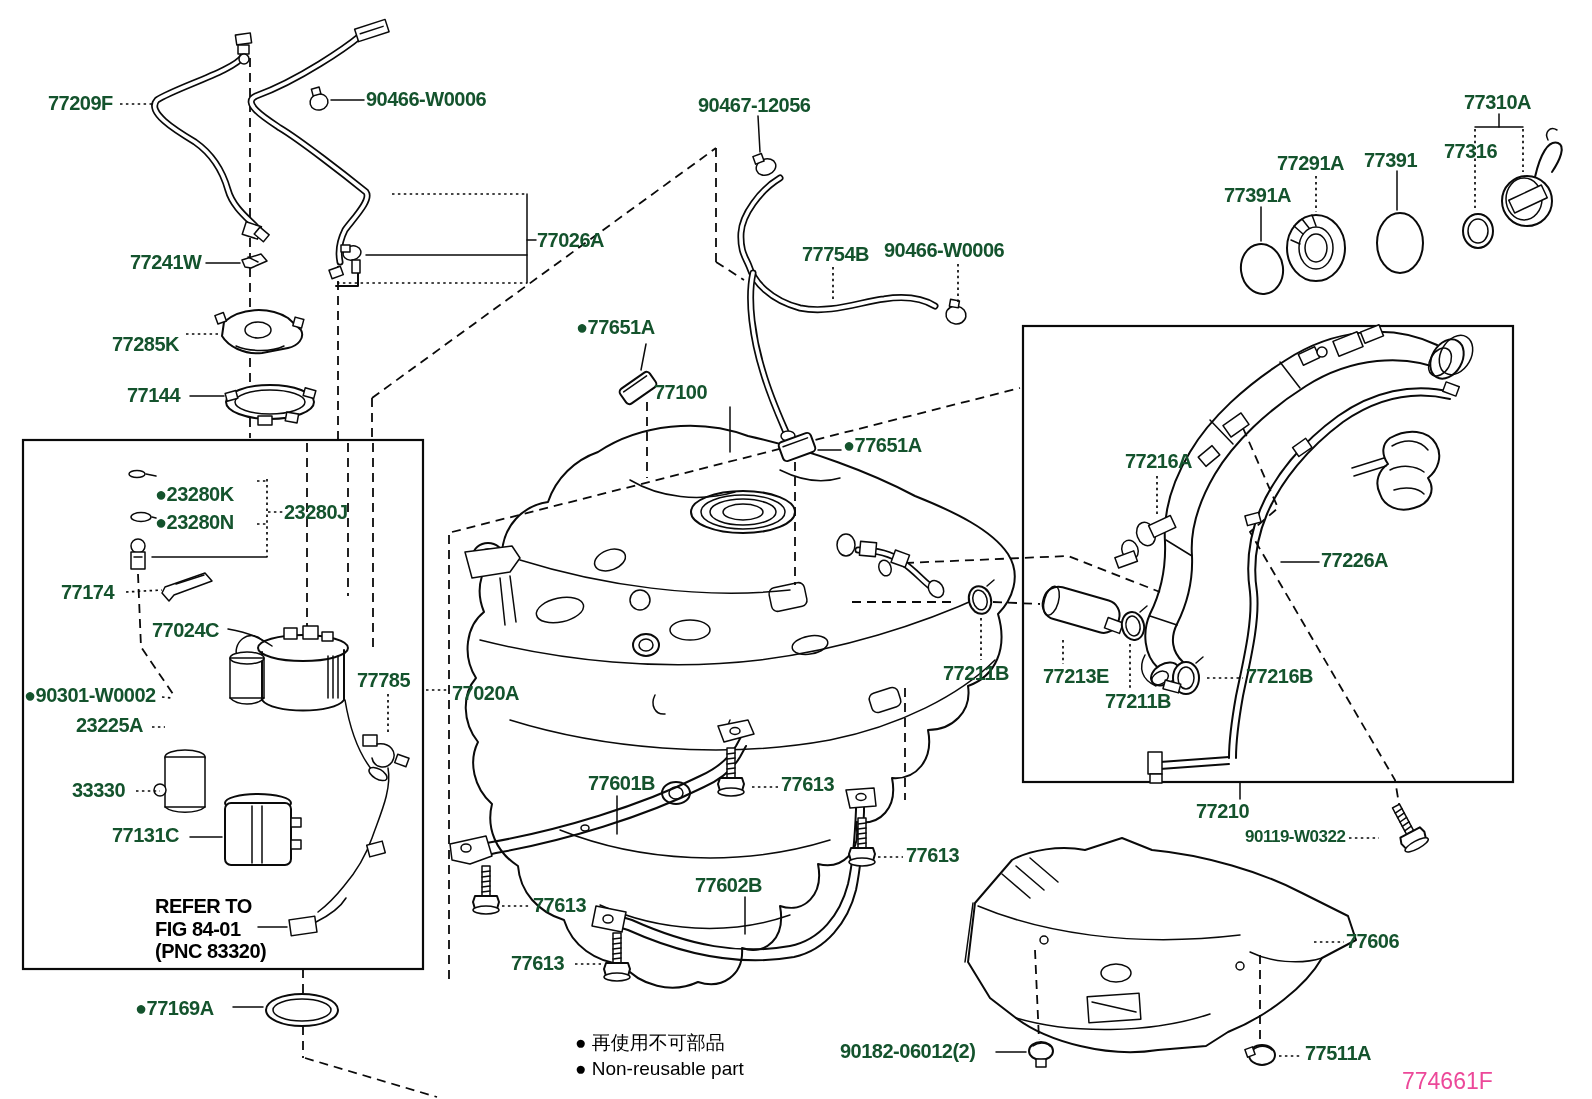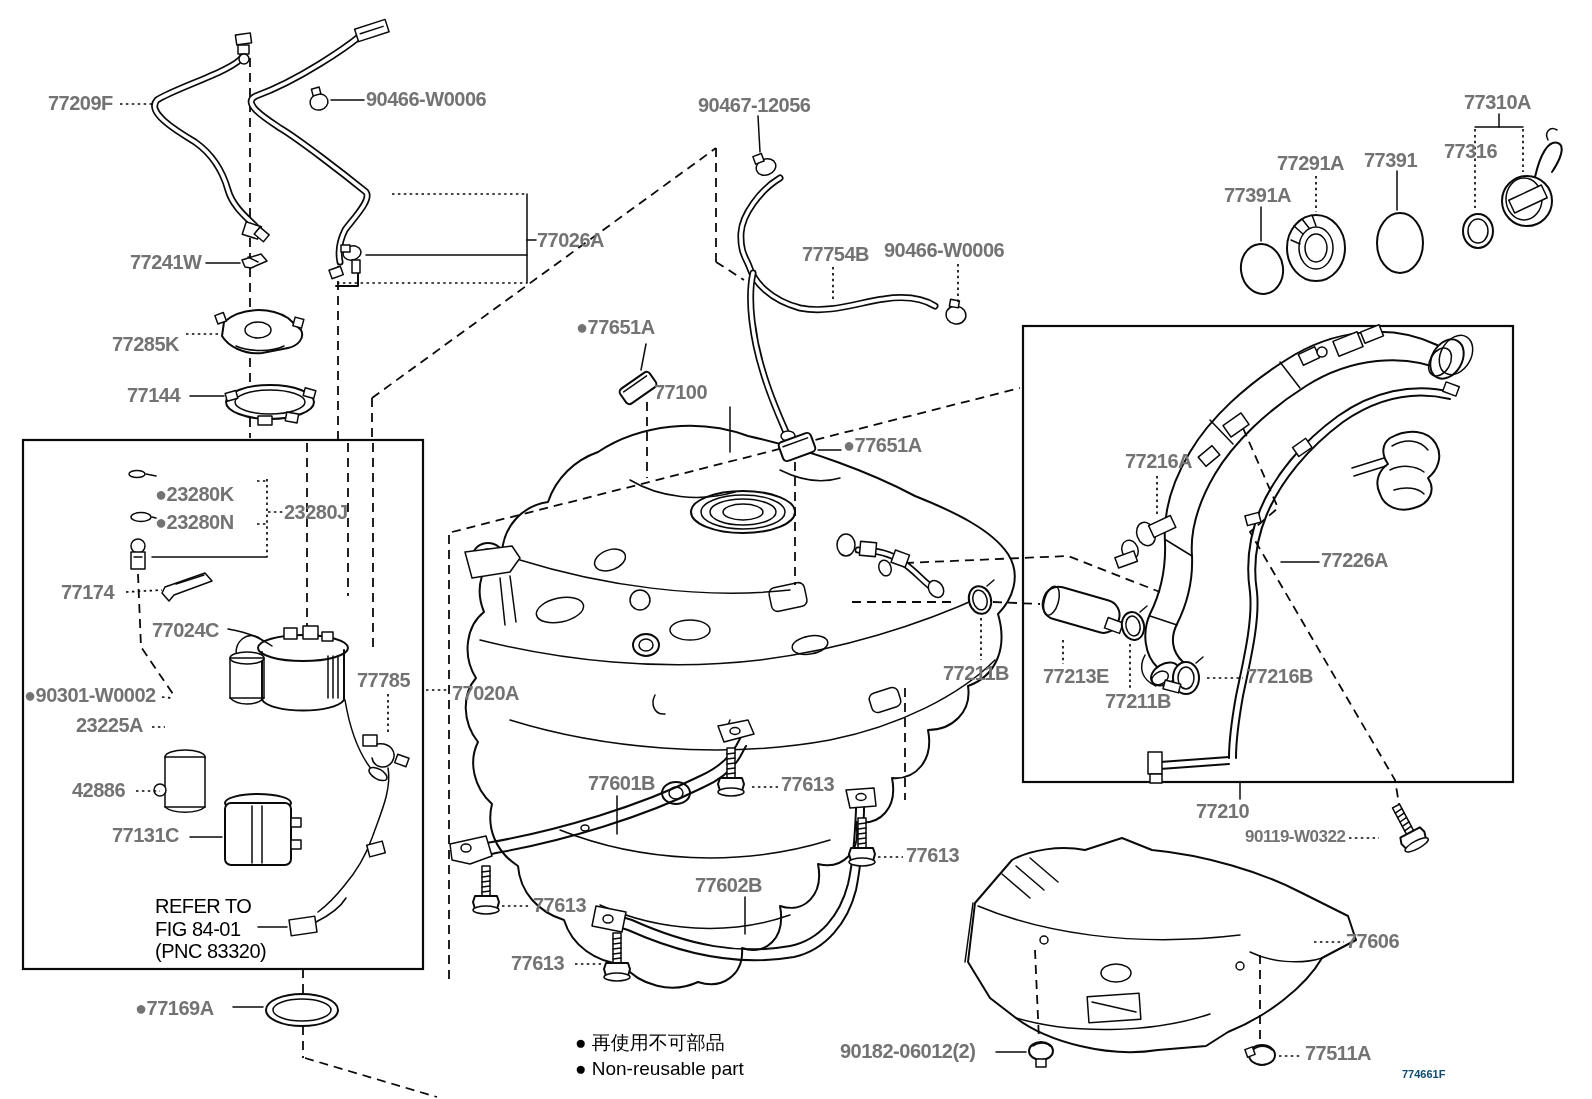--- a/index.html
+++ b/index.html
@@ -1,24 +1,24 @@
 <!DOCTYPE html>
 <html><head>
 <meta charset="utf-8">
 <style>
   html,body{margin:0;padding:0;background:#fff;}
   #stage{position:relative;width:1592px;height:1099px;background:#ffffff;overflow:hidden;
          font-family:"Liberation Sans",sans-serif;}
   #art{position:absolute;left:0;top:0;}
-  .lbl{position:absolute;font-weight:bold;font-size:20px;letter-spacing:-0.5px;color:#737373;
+  .lbl{position:absolute;font-weight:bold;font-size:20px;letter-spacing:-0.5px;color:#14532d;
        white-space:nowrap;line-height:1.05;}
   .lbl.small{font-size:17px;}
-  .note{position:absolute;font-weight:normal;font-size:20px;letter-spacing:-0.5px;color:#000;line-height:1.13;}
+  .note{position:absolute;font-weight:bold;font-size:20px;letter-spacing:-0.5px;color:#000;line-height:1.13;}
   .legend{position:absolute;font-weight:normal;font-size:19px;color:#000;white-space:nowrap;line-height:1.38;}
-  .figcode{position:absolute;font-weight:bold;font-size:11px;color:#0c4a6e;}
+  .figcode{position:absolute;font-weight:normal;font-size:23px;color:#ec4899;}
   
   .ln{stroke:#0a0a0a;stroke-width:2;fill:none;stroke-linecap:round;stroke-linejoin:round;}
   .thin{stroke-width:1.5;}
   .wf{fill:#fff;}
   .t1{stroke:#0a0a0a;stroke-width:7;fill:none;stroke-linecap:round;stroke-linejoin:round;}
   .t2{stroke:#ffffff;stroke-width:3.6;fill:none;stroke-linecap:round;stroke-linejoin:round;}
   .dash{stroke:#0a0a0a;stroke-width:1.8;fill:none;stroke-dasharray:9 6;}
   .dot{stroke:#0a0a0a;stroke-width:1.7;fill:none;stroke-dasharray:2.5 3.4;}
   .box{fill:none;stroke:#0a0a0a;stroke-width:2.2;}
 </style>
@@ -460,21 +460,21 @@
 <div class="lbl" style="left:1277px;top:153px">77291A</div>
 <div class="lbl" style="left:1364px;top:150px">77391</div>
 <div class="lbl" style="left:1444px;top:141px">77316</div>
 <div class="lbl" style="left:155px;top:484px">●23280K</div>
 <div class="lbl" style="left:155px;top:512px">●23280N</div>
 <div class="lbl" style="left:284px;top:502px">23280J</div>
 <div class="lbl" style="left:61px;top:582px">77174</div>
 <div class="lbl" style="left:152px;top:620px">77024C</div>
 <div class="lbl" style="left:24px;top:685px">●90301-W0002</div>
 <div class="lbl" style="left:76px;top:715px">23225A</div>
-<div class="lbl" style="left:72px;top:780px">42886</div>
+<div class="lbl" style="left:72px;top:780px">33330</div>
 <div class="lbl" style="left:112px;top:825px">77131C</div>
 <div class="lbl" style="left:135px;top:998px">●77169A</div>
 <div class="lbl" style="left:357px;top:670px">77785</div>
 <div class="lbl" style="left:452px;top:683px">77020A</div>
 <div class="lbl" style="left:588px;top:773px">77601B</div>
 <div class="lbl" style="left:781px;top:774px">77613</div>
 <div class="lbl" style="left:533px;top:895px">77613</div>
 <div class="lbl" style="left:695px;top:875px">77602B</div>
 <div class="lbl" style="left:906px;top:845px">77613</div>
 <div class="lbl" style="left:511px;top:953px">77613</div>

